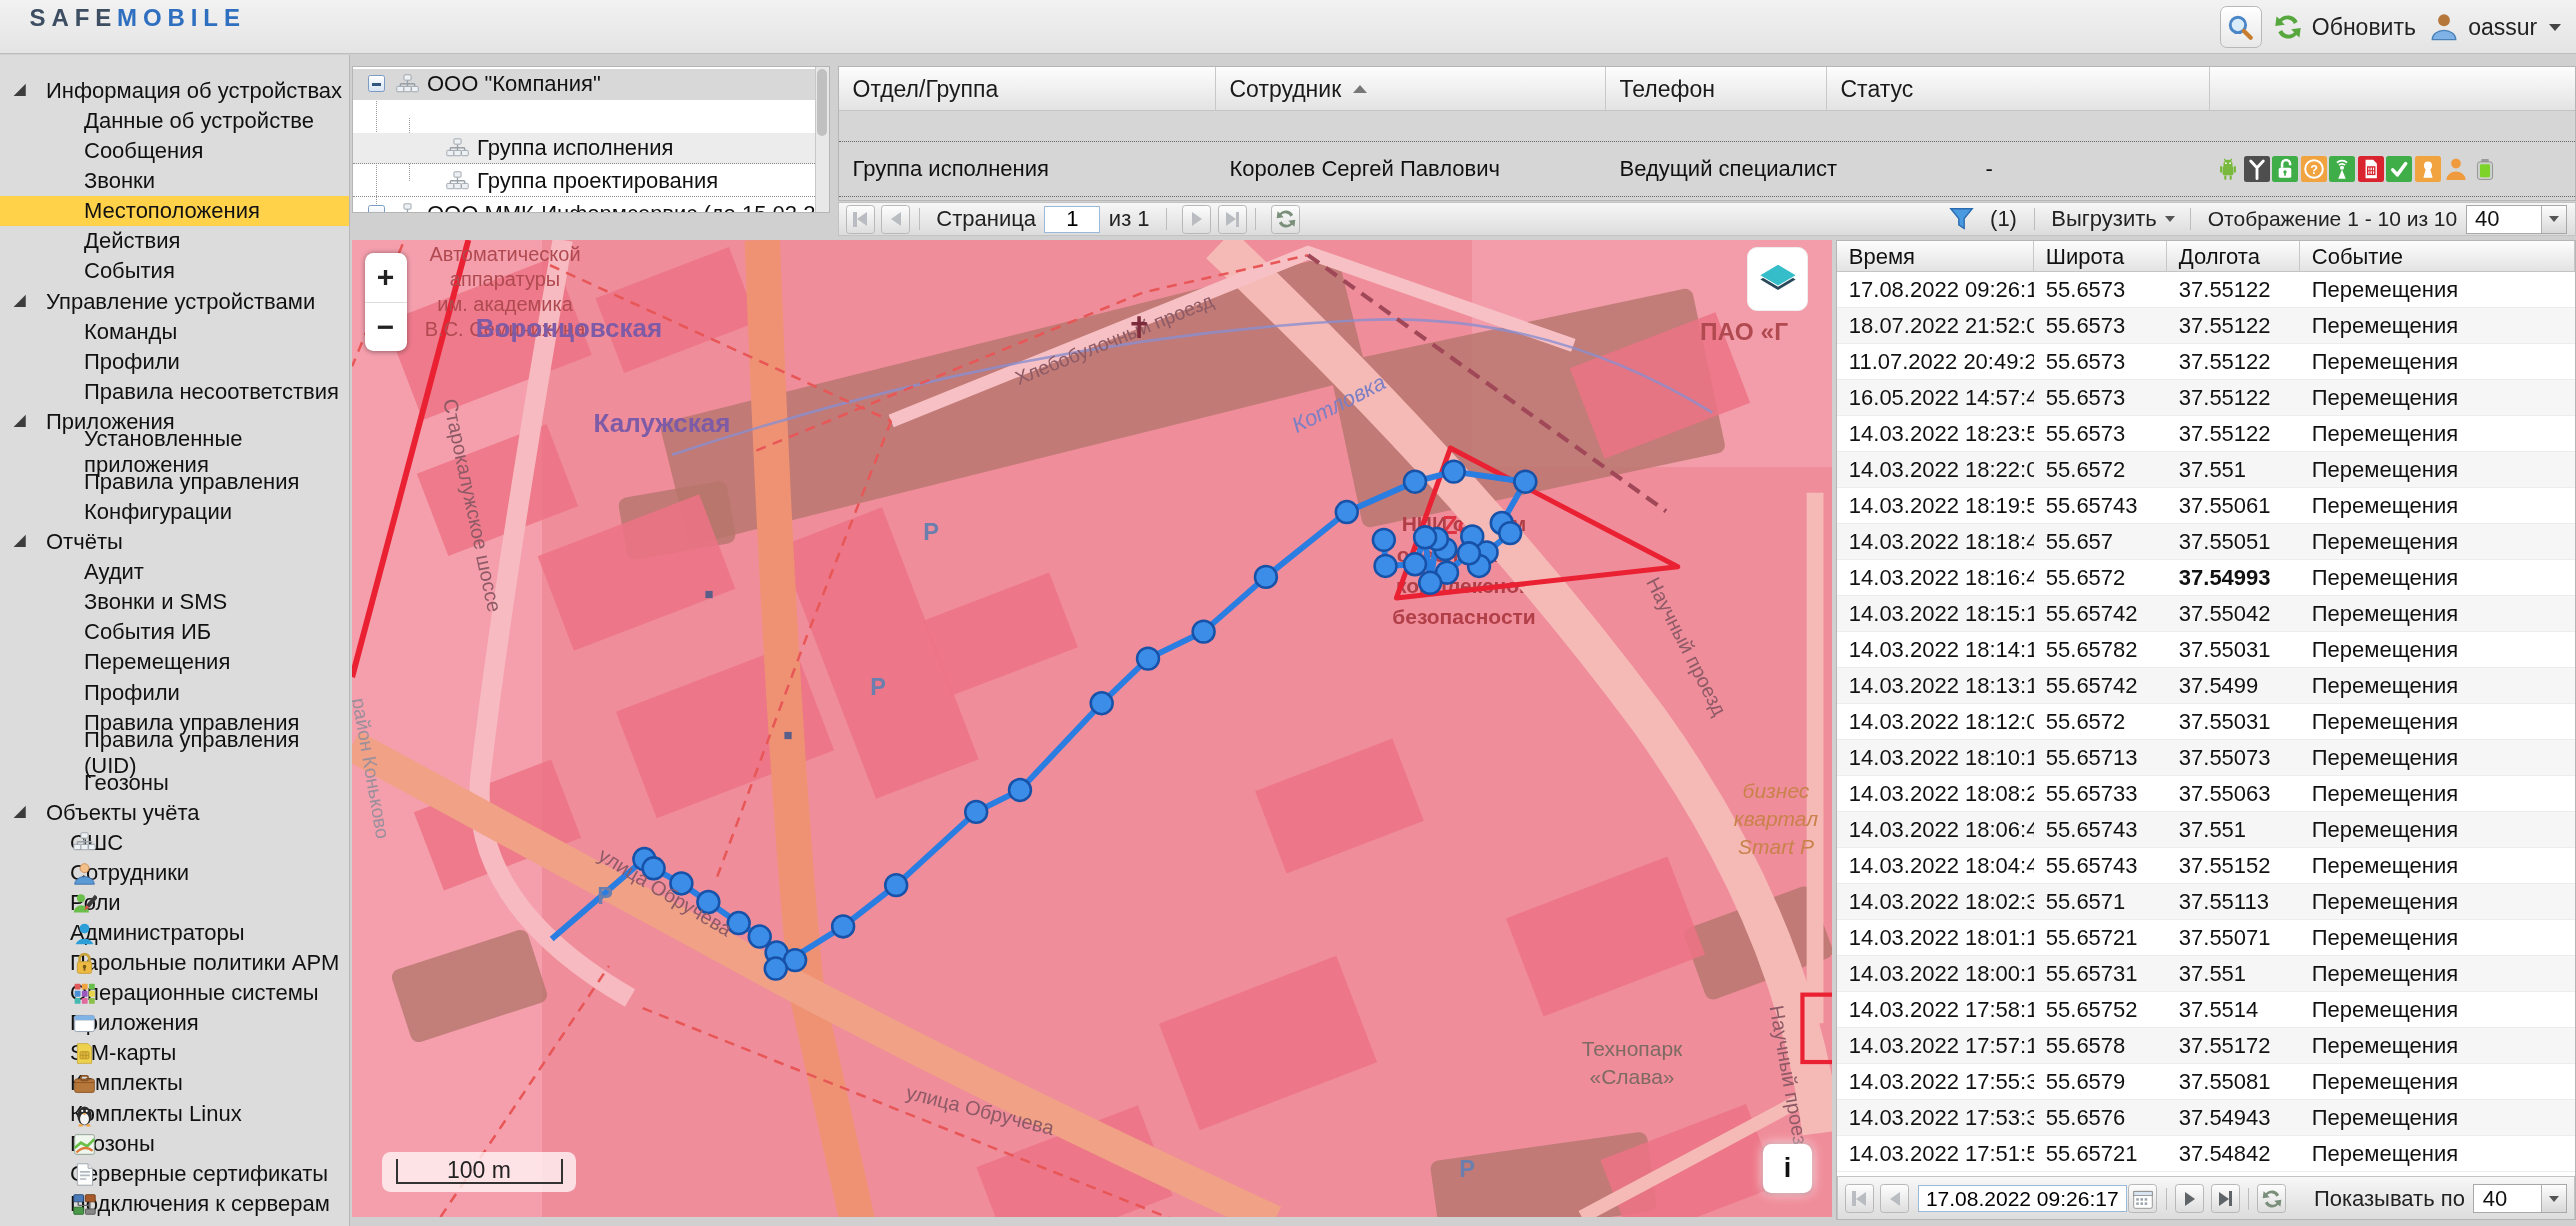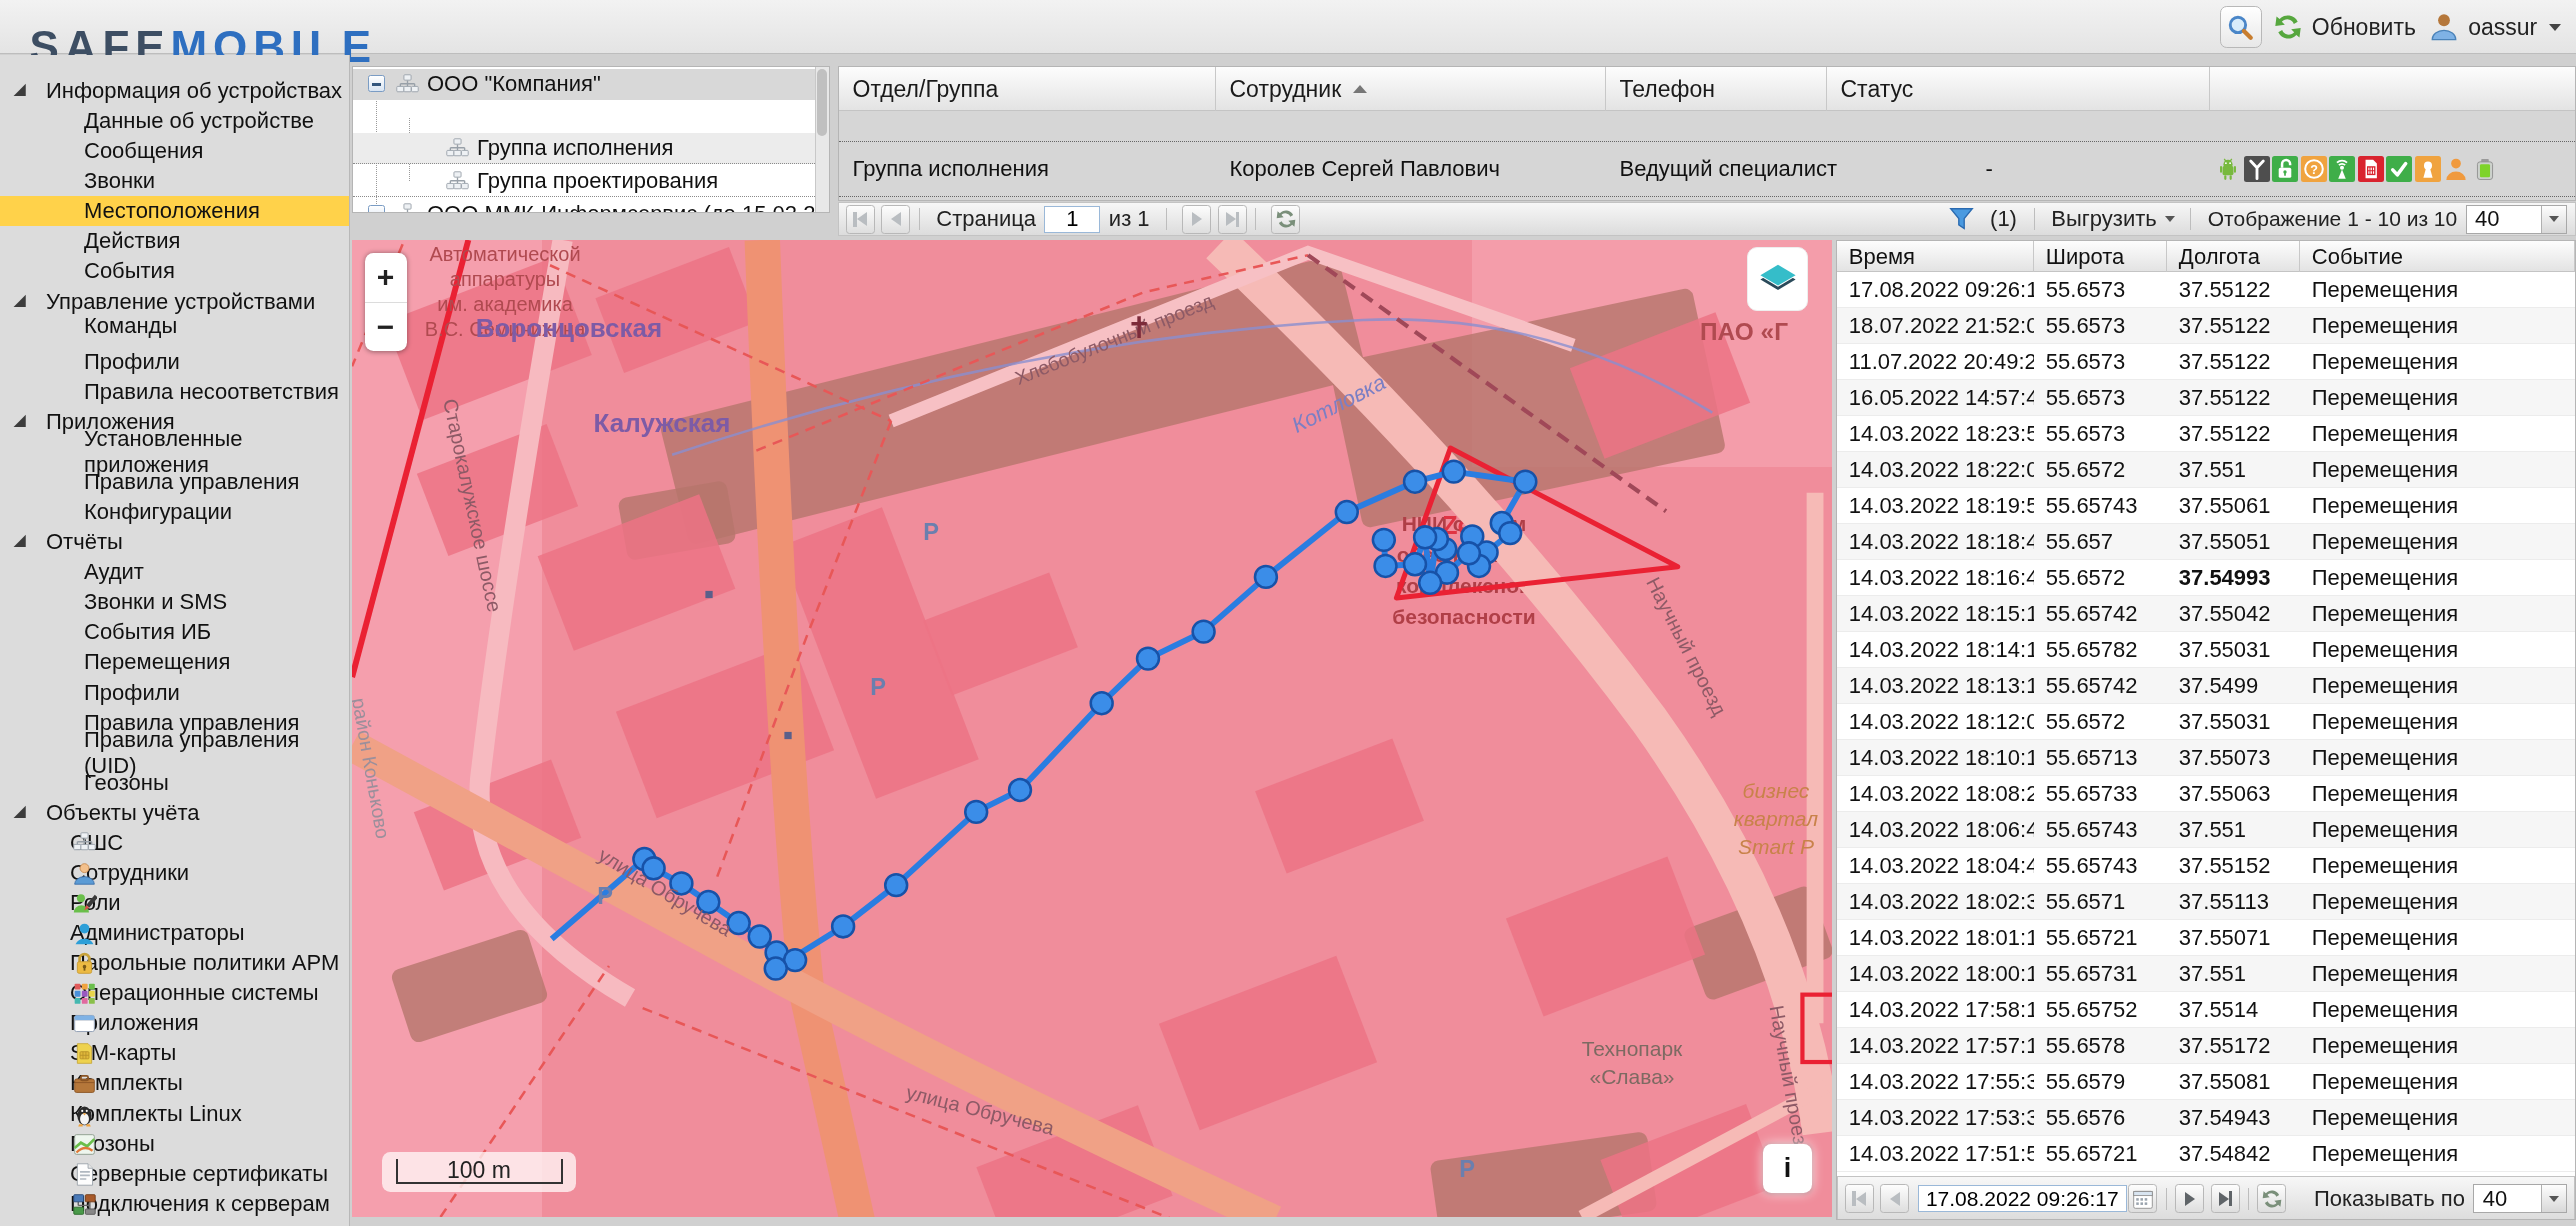--- a/index.html
+++ b/index.html
@@ -3,21 +3,21 @@
 <meta charset="utf-8">
 <style>
   * { margin:0; padding:0; box-sizing:border-box; }
   html,body { background:#d0d0d0; }
   body { font-family:"Liberation Sans", sans-serif; color:#111; }
   #app { position:relative; width:2576px; height:1227px; overflow:hidden; background:#d0d0d0; }
 
   
   #topbar { position:absolute; left:0; top:0; width:2576px; height:54px;
     background:linear-gradient(#f2f2f2,#e4e4e4); border-bottom:0.8px solid #bdbdbd; }
-  #logo { position:absolute; left:29.5px; top:22px; font-size:44px; font-weight:bold; letter-spacing:5.9px; }
+  #logo { position:absolute; left:29.5px; top:4px; font-size:24px; font-weight:bold; letter-spacing:5.9px; }
   #logo .lg1 { color:#3d4e63; } #logo .lg2 { color:#2e6fc0; }
   #hdr-right { position:absolute; right:15px; top:0; height:54px; display:flex; align-items:center; gap:11.8px; }
   .hdr-btn { width:42px; height:42px; border:0.8px solid #b8b8b8; border-radius:6.7px;
     background:linear-gradient(#ffffff,#e8e8e8); display:flex; align-items:center; justify-content:center; cursor:pointer; }
   .hdr-item { display:flex; align-items:center; gap:8.4px; font-size:23px; color:#222; cursor:pointer; }
   .caret { width:0; height:0; border-left:6.7px solid transparent; border-right:6.7px solid transparent; border-top:7.6px solid #444; margin-left:3.4px; }
 
   
   #sidebar { position:absolute; left:0; top:55px; width:350px; height:1172px; background:#dcdcdc; overflow:hidden; border-right:0.8px solid #b8b8b8; }
   .sb-row { position:absolute; left:0; width:350px; height:30px; display:flex; align-items:center; cursor:pointer; font-size:22px; }
@@ -159,21 +159,21 @@
       <div class="sb-row" style="top: 171px;">
         <span class="lbl1">Действия</span>
       </div>
       <div class="sb-row" style="top: 201px;">
         <span class="lbl1">События</span>
       </div>
       <div class="sb-row" style="top: 232px;">
         <span class="arrow">◢</span>
         <span class="lbl0">Управление устройствами</span>
       </div>
-      <div class="sb-row" style="top: 256px;">
+      <div class="sb-row" style="top: 262px;">
         <span class="lbl1">Команды</span>
       </div>
       <div class="sb-row" style="top: 292px;">
         <span class="lbl1">Профили</span>
       </div>
       <div class="sb-row" style="top: 322px;">
         <span class="lbl1">Правила несоответствия</span>
       </div>
       <div class="sb-row" style="top: 352px;">
         <span class="arrow">◢</span>

